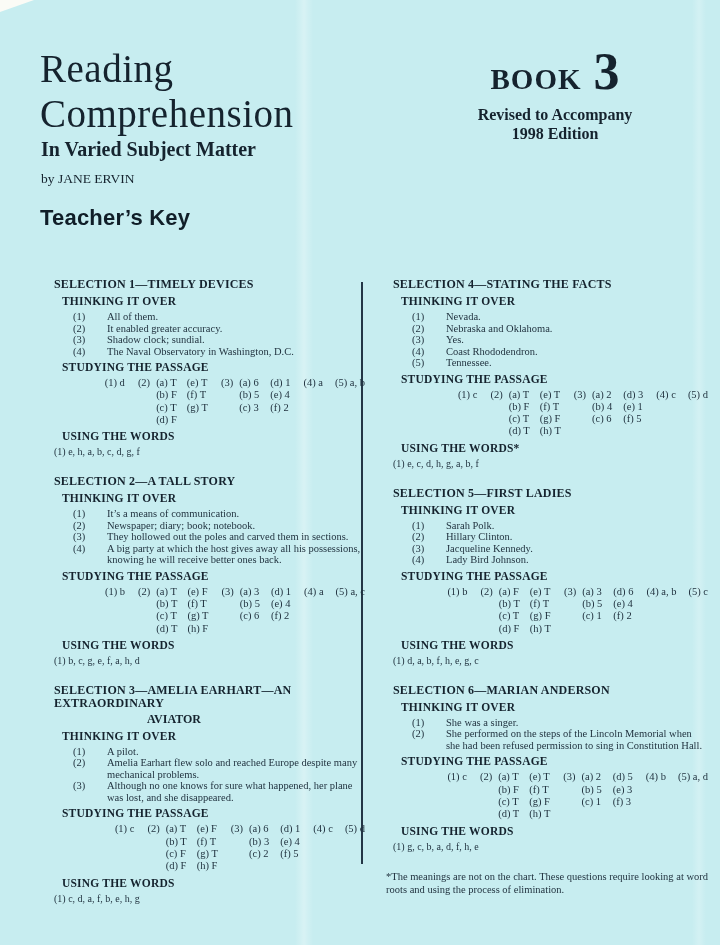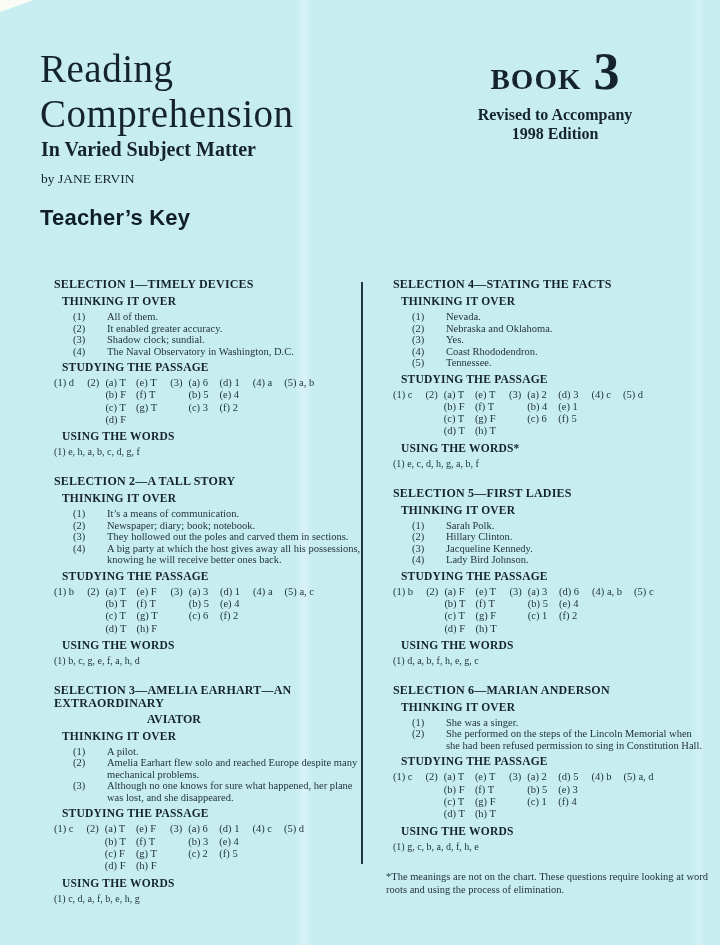--- a/index.html
+++ b/index.html
@@ -37,21 +37,21 @@
   .col.right{width:322px;}
 
   .selection{margin-bottom:17px;margin-left:7px;}
   .sel-title{margin:0 0 3px 0;font-size:12px;line-height:13px;font-weight:bold;color:var(--heading-ink,#15232e);letter-spacing:.2px;}
   .sel-title-l2{width:240px;text-align:center;font-size:12px;line-height:13px;font-weight:bold;color:var(--heading-ink,#15232e);margin-bottom:3px;}
   .subhead{margin:4px 0 3px 8px;font-size:11.5px;line-height:13px;font-weight:bold;color:var(--heading-ink,#15232e);letter-spacing:.2px;}
   .items{margin-left:19px;}
   .item{display:flex;font-size:10.5px;line-height:11.5px;}
   .inum{flex:0 0 28px;}
   .itxt{padding-left:6px;}
-  .grid{display:flex;margin-top:3px;font-size:10.5px;line-height:12.3px;}
+  .grid{display:flex;margin-top:3px;font-size:10.5px;line-height:12.3px;justify-content:flex-end;}
   .gc0{margin-right:13px}.gc1{margin-right:6px}.gc2{margin-right:10px}
   .gc3{margin-right:13px}.gc4{margin-right:6px}.gc5{margin-right:11px}
   .gc6{margin-right:13px}.gc7{margin-right:12px}
   .answer-line{font-size:10px;line-height:12px;margin-top:2px;}
   .footnote{margin-top:16px;font-size:10.5px;line-height:13px;width:322px;}
 </style>
 </head>
 <body>
 
 <div class="page" style="--paper: #c7edf0; --ink: #1e2f3c; --heading-ink: #15232e; --divider: #233646;">
@@ -444,21 +444,21 @@
               <div class="gcell">(3)</div>
             </div>
             <div class="gcol gc5">
               <div class="gcell">(a) 2</div>
               <div class="gcell">(b) 5</div>
               <div class="gcell">(c) 1</div>
             </div>
             <div class="gcol gc6">
               <div class="gcell">(d) 5</div>
               <div class="gcell">(e) 3</div>
-              <div class="gcell">(f) 4</div>
+              <div class="gcell">(f) 3</div>
             </div>
             <div class="gcol gc7">
               <div class="gcell">(4) b</div>
             </div>
             <div class="gcol gc8">
               <div class="gcell">(5) a, d</div>
             </div>
           </div>
           <h4 class="subhead">USING THE WORDS</h4>
           <div class="answer-line">(1) g, c, b, a, d, f, h, e</div>

